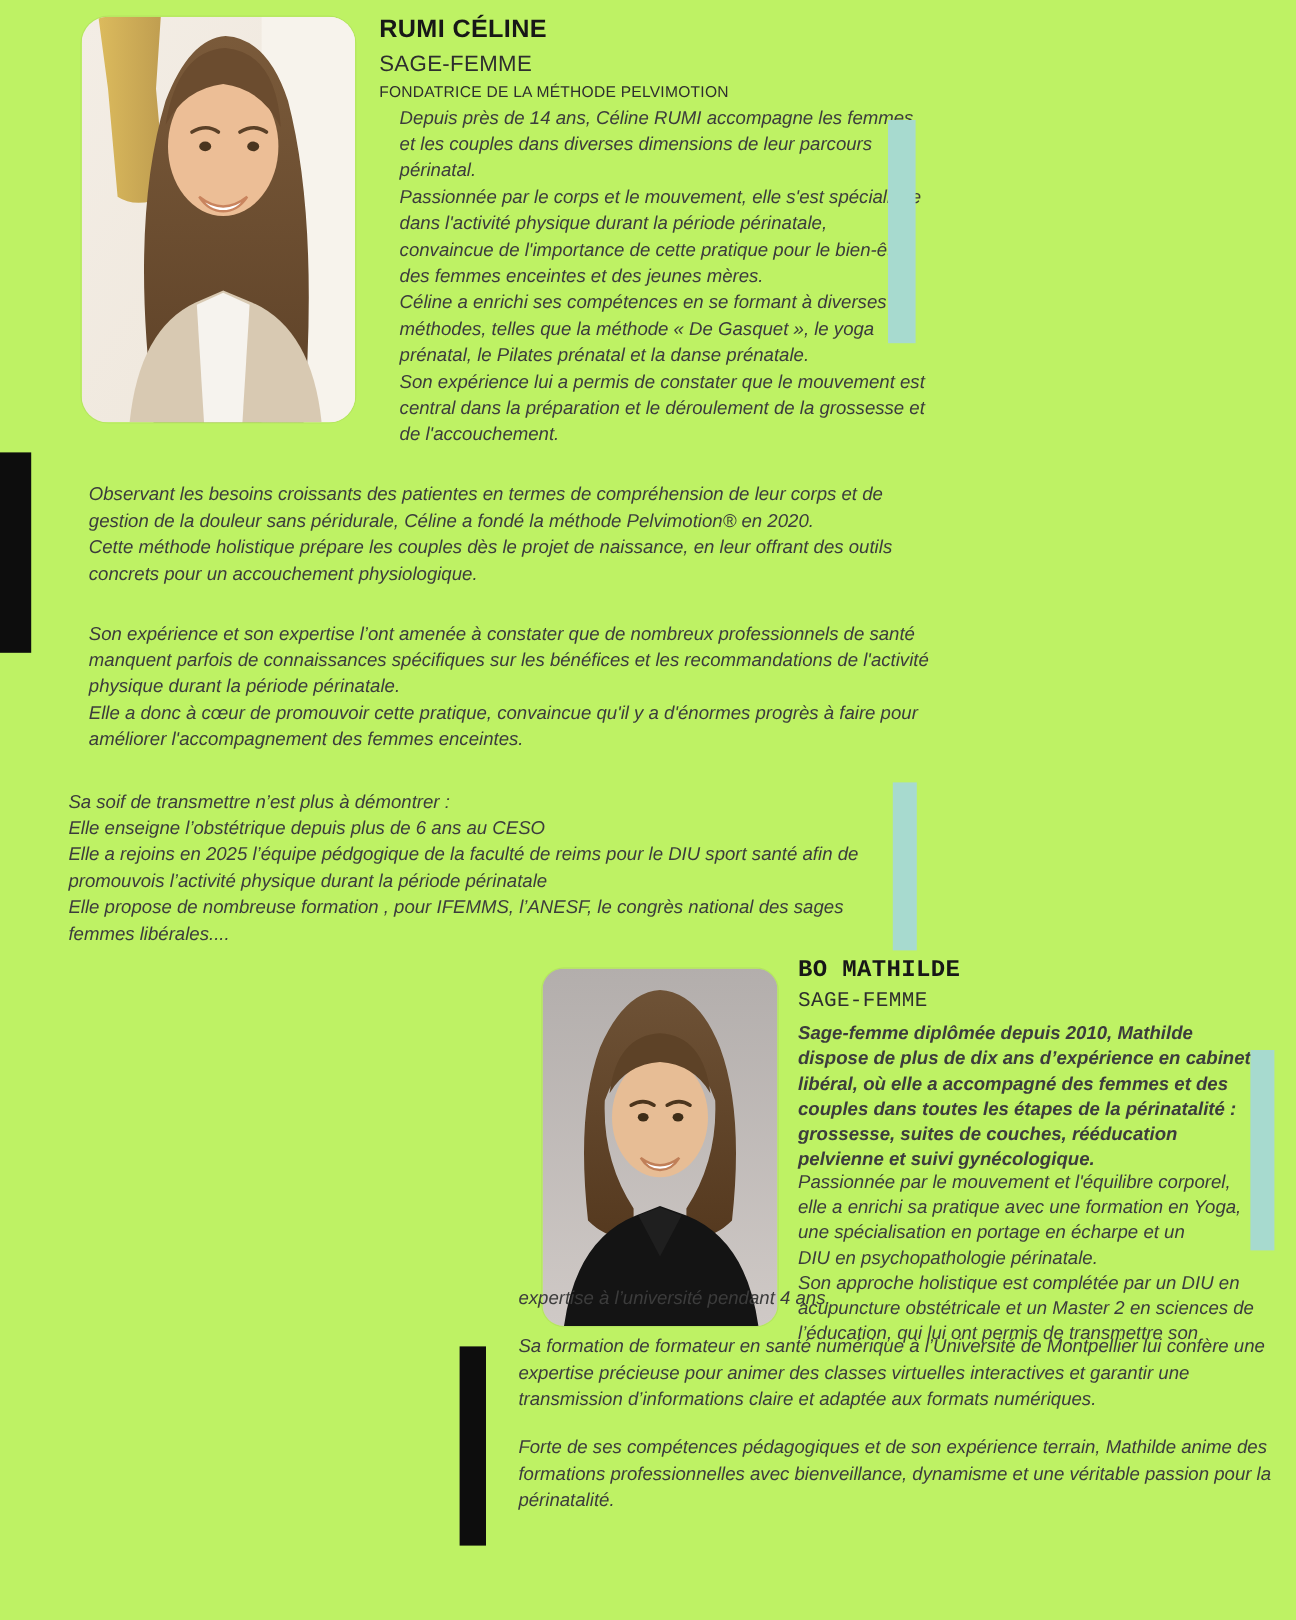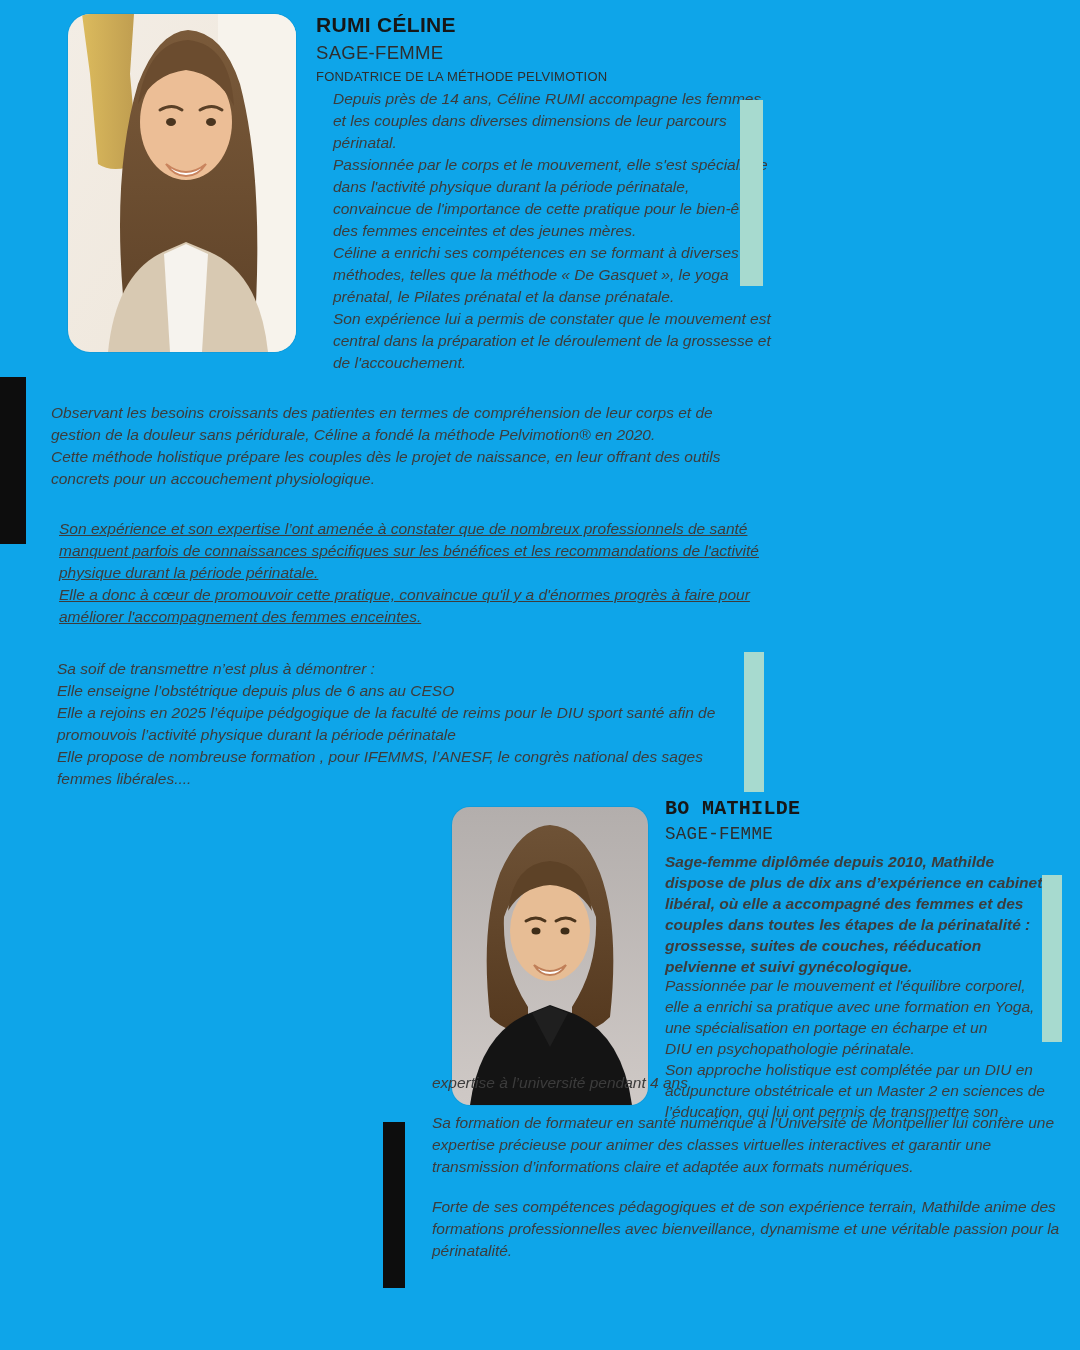--- a/index.html
+++ b/index.html
@@ -1,17 +1,17 @@
 <!DOCTYPE html>
 <html><head>
 <meta charset="utf-8">
 <style>
   html,body{margin:0;padding:0;background:#ffffff;}
   .canvas{
-    position:relative;width:1080px;height:1350px;background:#0ea5e9;
+    position:relative;width:1080px;height:1350px;background:#bef264;
     font-family:"Liberation Sans",sans-serif;color:#3d3d3d;overflow:hidden;
   }
   .abs{position:absolute;}
   .para{
     font-style:italic;font-size:15.5px;line-height:22px;color:#3c3c3c;
     white-space:pre-line;
   }
   .para.tight{line-height:21px;}
   .name{font-weight:bold;font-size:21px;color:#171717;letter-spacing:.3px;}
   .role{font-size:18.5px;color:#2e2e2e;margin-top:5px;letter-spacing:.3px;}
@@ -67,23 +67,23 @@
   </div>
 
   <div class="abs para" style="left:316px;top:88px;width:438px;margin-left:17px;">Depuis près de 14 ans, Céline RUMI accompagne les femmes et les couples dans diverses dimensions de leur parcours périnatal.
 Passionnée par le corps et le mouvement, elle s'est spécialisée dans l'activité physique durant la période périnatale, convaincue de l'importance de cette pratique pour le bien-être des femmes enceintes et des jeunes mères.
 Céline a enrichi ses compétences en se formant à diverses méthodes, telles que la méthode « De Gasquet », le yoga prénatal, le Pilates prénatal et la danse prénatale.
 Son expérience lui a permis de constater que le mouvement est central dans la préparation et le déroulement de la grossesse et de l'accouchement.</div>
 
   <div class="bar teal" style="left:740px;top:100px;width:23px;height:186px;"></div>
   <div class="bar black" style="left:0px;top:377px;width:26px;height:167px;"></div>
 
-  <div class="abs para" style="left:51px;top:402px;width:700px;">Observant les besoins croissants des patientes en termes de compréhension de leur corps et de gestion de la douleur sans péridurale, Céline a fondé la méthode Pelvimotion® en 2020.
+  <div class="abs para" style="left:74px;top:402px;width:700px;">Observant les besoins croissants des patientes en termes de compréhension de leur corps et de gestion de la douleur sans péridurale, Céline a fondé la méthode Pelvimotion® en 2020.
  Cette méthode holistique prépare les couples dès le projet de naissance, en leur offrant des outils concrets pour un accouchement physiologique.</div>
-  <div class="abs para" style="left:59px;top:518px;width:700px;text-decoration:underline;">Son expérience et son expertise l’ont amenée à constater que de nombreux professionnels de santé manquent parfois de connaissances spécifiques sur les bénéfices et les recommandations de l'activité physique durant la période périnatale.
+  <div class="abs para" style="left:74px;top:518px;width:700px;">Son expérience et son expertise l’ont amenée à constater que de nombreux professionnels de santé manquent parfois de connaissances spécifiques sur les bénéfices et les recommandations de l'activité physique durant la période périnatale.
 Elle a donc à cœur de promouvoir cette pratique, convaincue qu'il y a d'énormes progrès à faire pour améliorer l'accompagnement des femmes enceintes.</div>
   <div class="abs para" style="left:57px;top:658px;width:690px;">Sa soif de transmettre n’est plus à démontrer :
 Elle enseigne l’obstétrique depuis plus de 6 ans au CESO
 Elle a rejoins en 2025 l’équipe pédgogique de la faculté de reims pour le DIU sport santé afin de promouvois l’activité physique durant la période périnatale
 Elle propose de nombreuse formation , pour IFEMMS, l’ANESF, le congrès national des sages femmes libérales....</div>
 
   <div class="bar teal" style="left:744px;top:652px;width:20px;height:140px;"></div>
 
   <div class="photo" style="left:452px;top:807px;width:196px;height:298px;border-radius:18px;">
     <svg width="196" height="298" viewBox="0 0 196 298">

